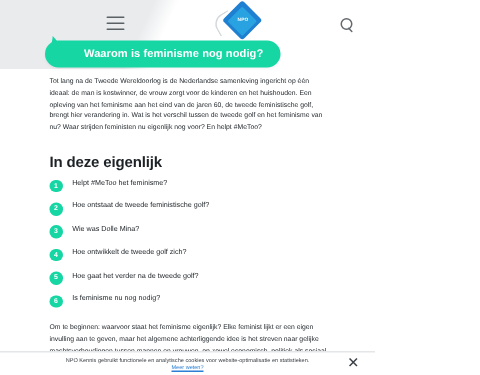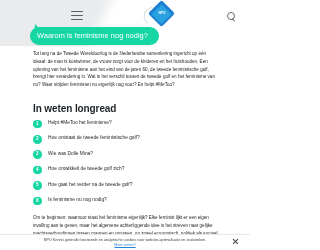--- a/index.html
+++ b/index.html
@@ -57,22 +57,22 @@
   .search-icon .stem{
     position:absolute;left:5.4px;top:5.6px;width:3.6px;height:1.2px;background:#64696e;
     transform:rotate(45deg);transform-origin:left center;border-radius:1px;
   }
 
   
   .bubble{
     position:absolute;left:30px;top:27px;
     background:#16d6a4;color:#ffffff;
     border-radius:14px;
-    padding:4px 11px 5px 7px;
-    font-size:7.4px;font-weight:400;letter-spacing:.05px;
+    padding:4px 11px 5px 26px;
+    font-size:7.4px;font-weight:700;letter-spacing:.05px;
     white-space:nowrap;
     box-shadow:0 1px 2px rgba(0,0,0,.05);
   }
   .bubble-tail{
     position:absolute;left:34px;top:24px;width:8px;height:8px;
     background:#16d6a4;
     clip-path:polygon(0 100%, 100% 100%, 15% 0);
   }
 
   
@@ -154,21 +154,21 @@
     </div>
   </div>
 
   <div class="bubble-tail"></div>
   <div class="bubble">Waarom is feminisme nog nodig?</div>
 
   <div class="content">
 
     <p class="intro">Tot lang na de Tweede Wereldoorlog is de Nederlandse samenleving ingericht op één ideaal: de man is kostwinner, de vrouw zorgt voor de kinderen en het huishouden. Een opleving van het feminisme aan het eind van de jaren 60, de tweede feministische golf, brengt hier verandering in. Wat is het verschil tussen de tweede golf en het feminisme van nu? Waar strijden feministen nu eigenlijk nog voor? En helpt #MeToo?</p>
 
-    <h2 class="section-title">In weten longread</h2>
+    <h2 class="section-title">In deze eigenlijk</h2>
 
     <ul class="longread-list">
       <li class="longread-item">
         <span class="num">1</span>
         <span class="item-text">Helpt #MeToo het feminisme?</span>
       </li>
       <li class="longread-item">
         <span class="num">2</span>
         <span class="item-text">Hoe ontstaat de tweede feministische golf?</span>
       </li>

